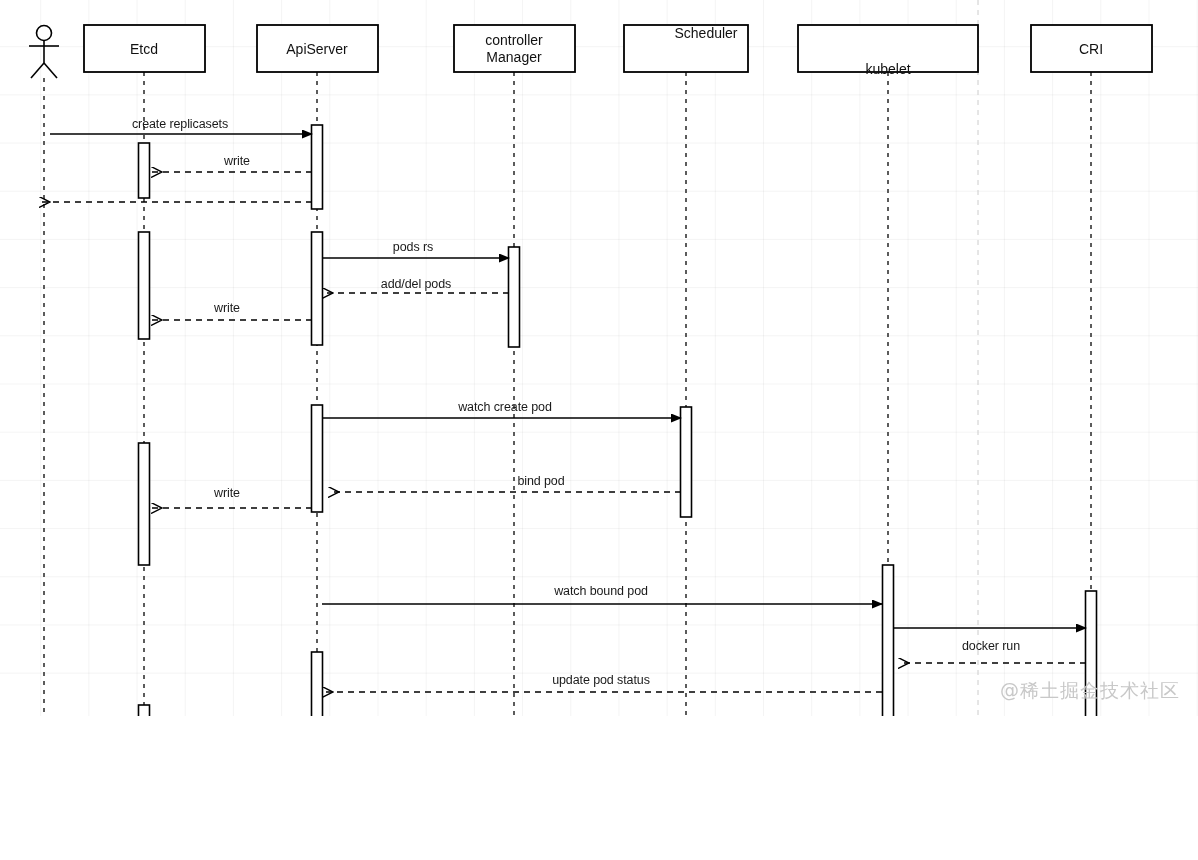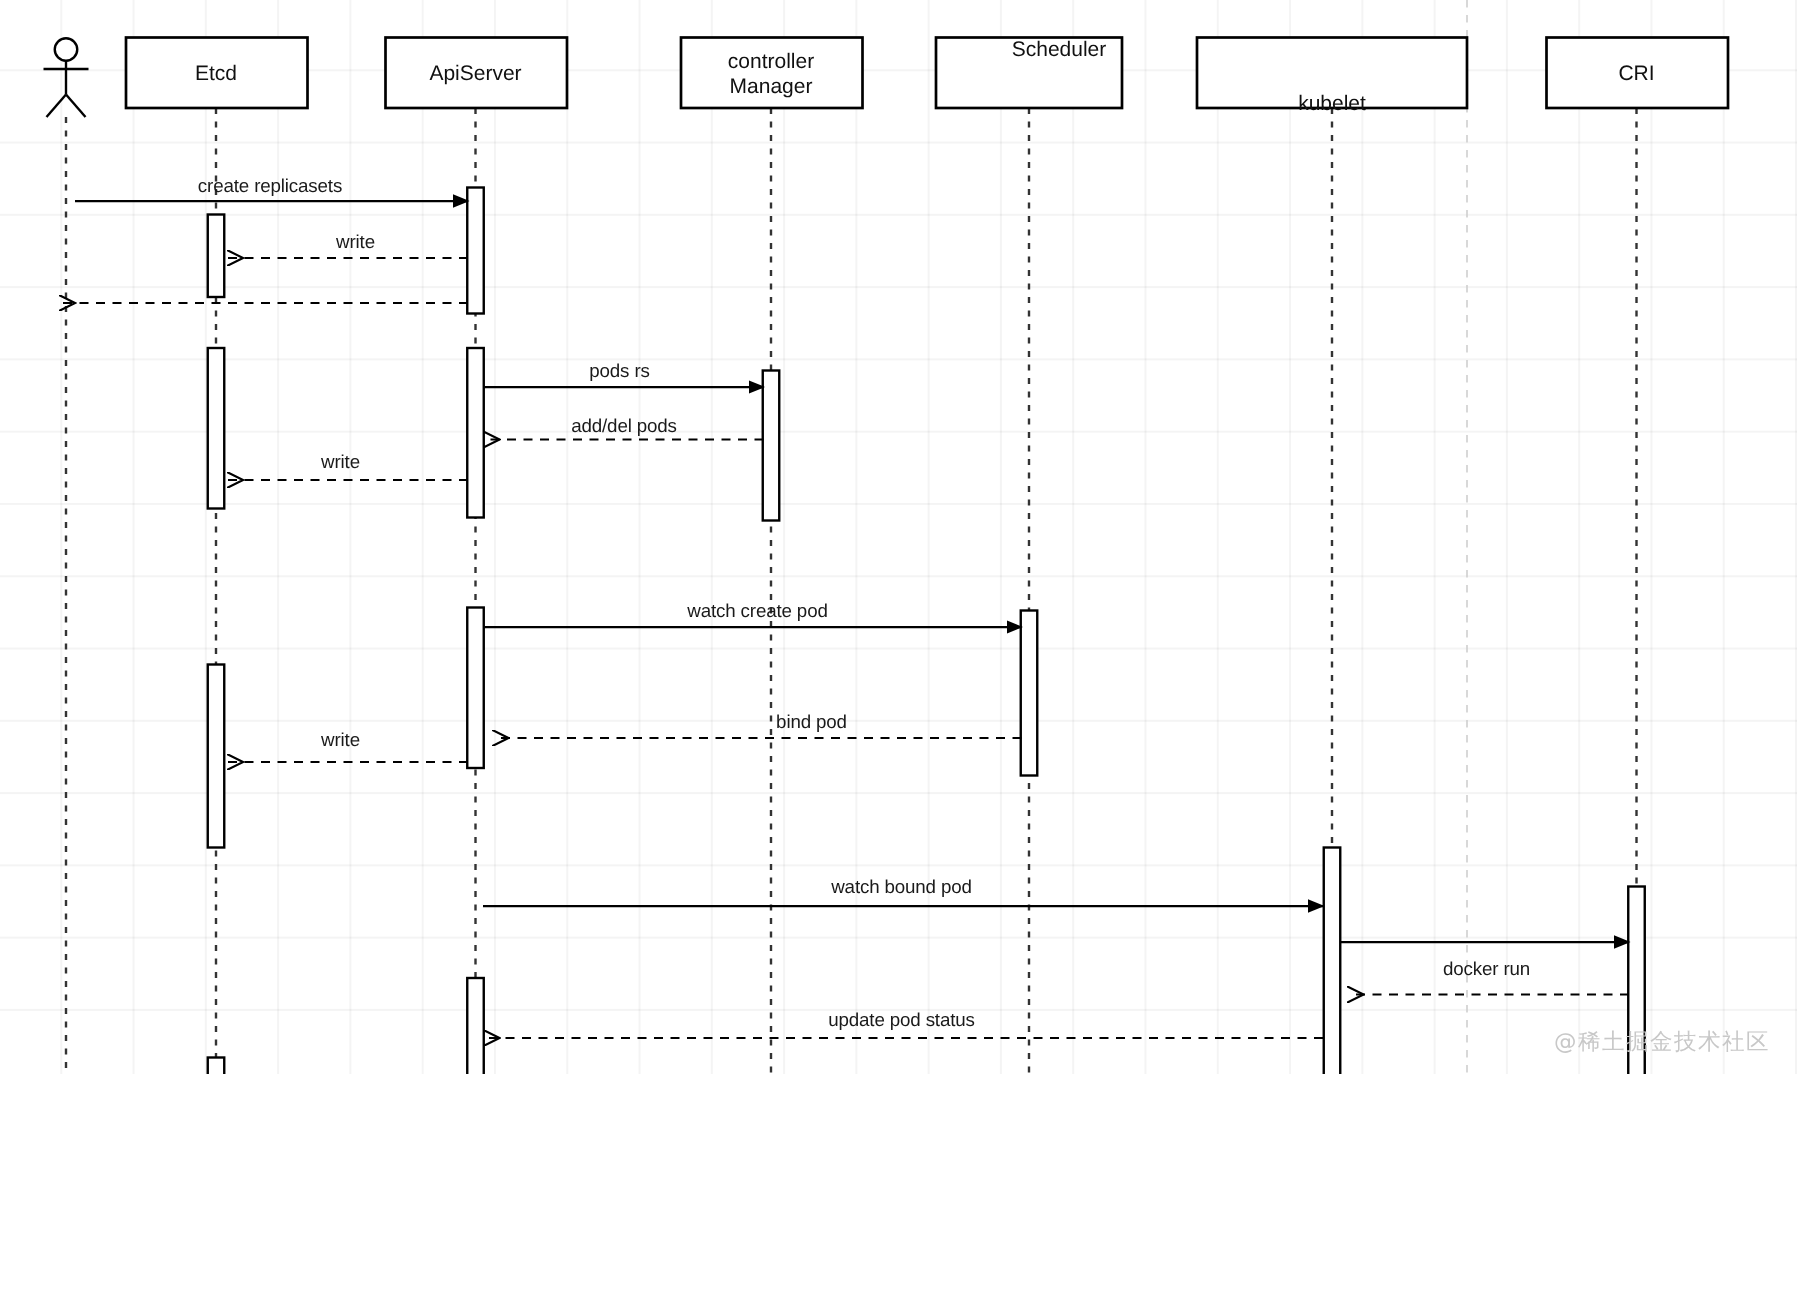--- a/index.html
+++ b/index.html
@@ -35,21 +35,21 @@
     color: #111111;
     white-space: pre-line;
     text-align: center;
     transform: translate(-50%, -50%);
     line-height: 17px;
   }
   .watermark {
     position: absolute;
     right: 18px;
     bottom: 12px;
-    font-size: 15px;
+    font-size: 19px;
     color: #c8c8c8;
     font-family: "DejaVu Sans", sans-serif;
     letter-spacing: 1px;
   }
 </style>
 </head>
 <body>
 
 <div id="canvas">
 

